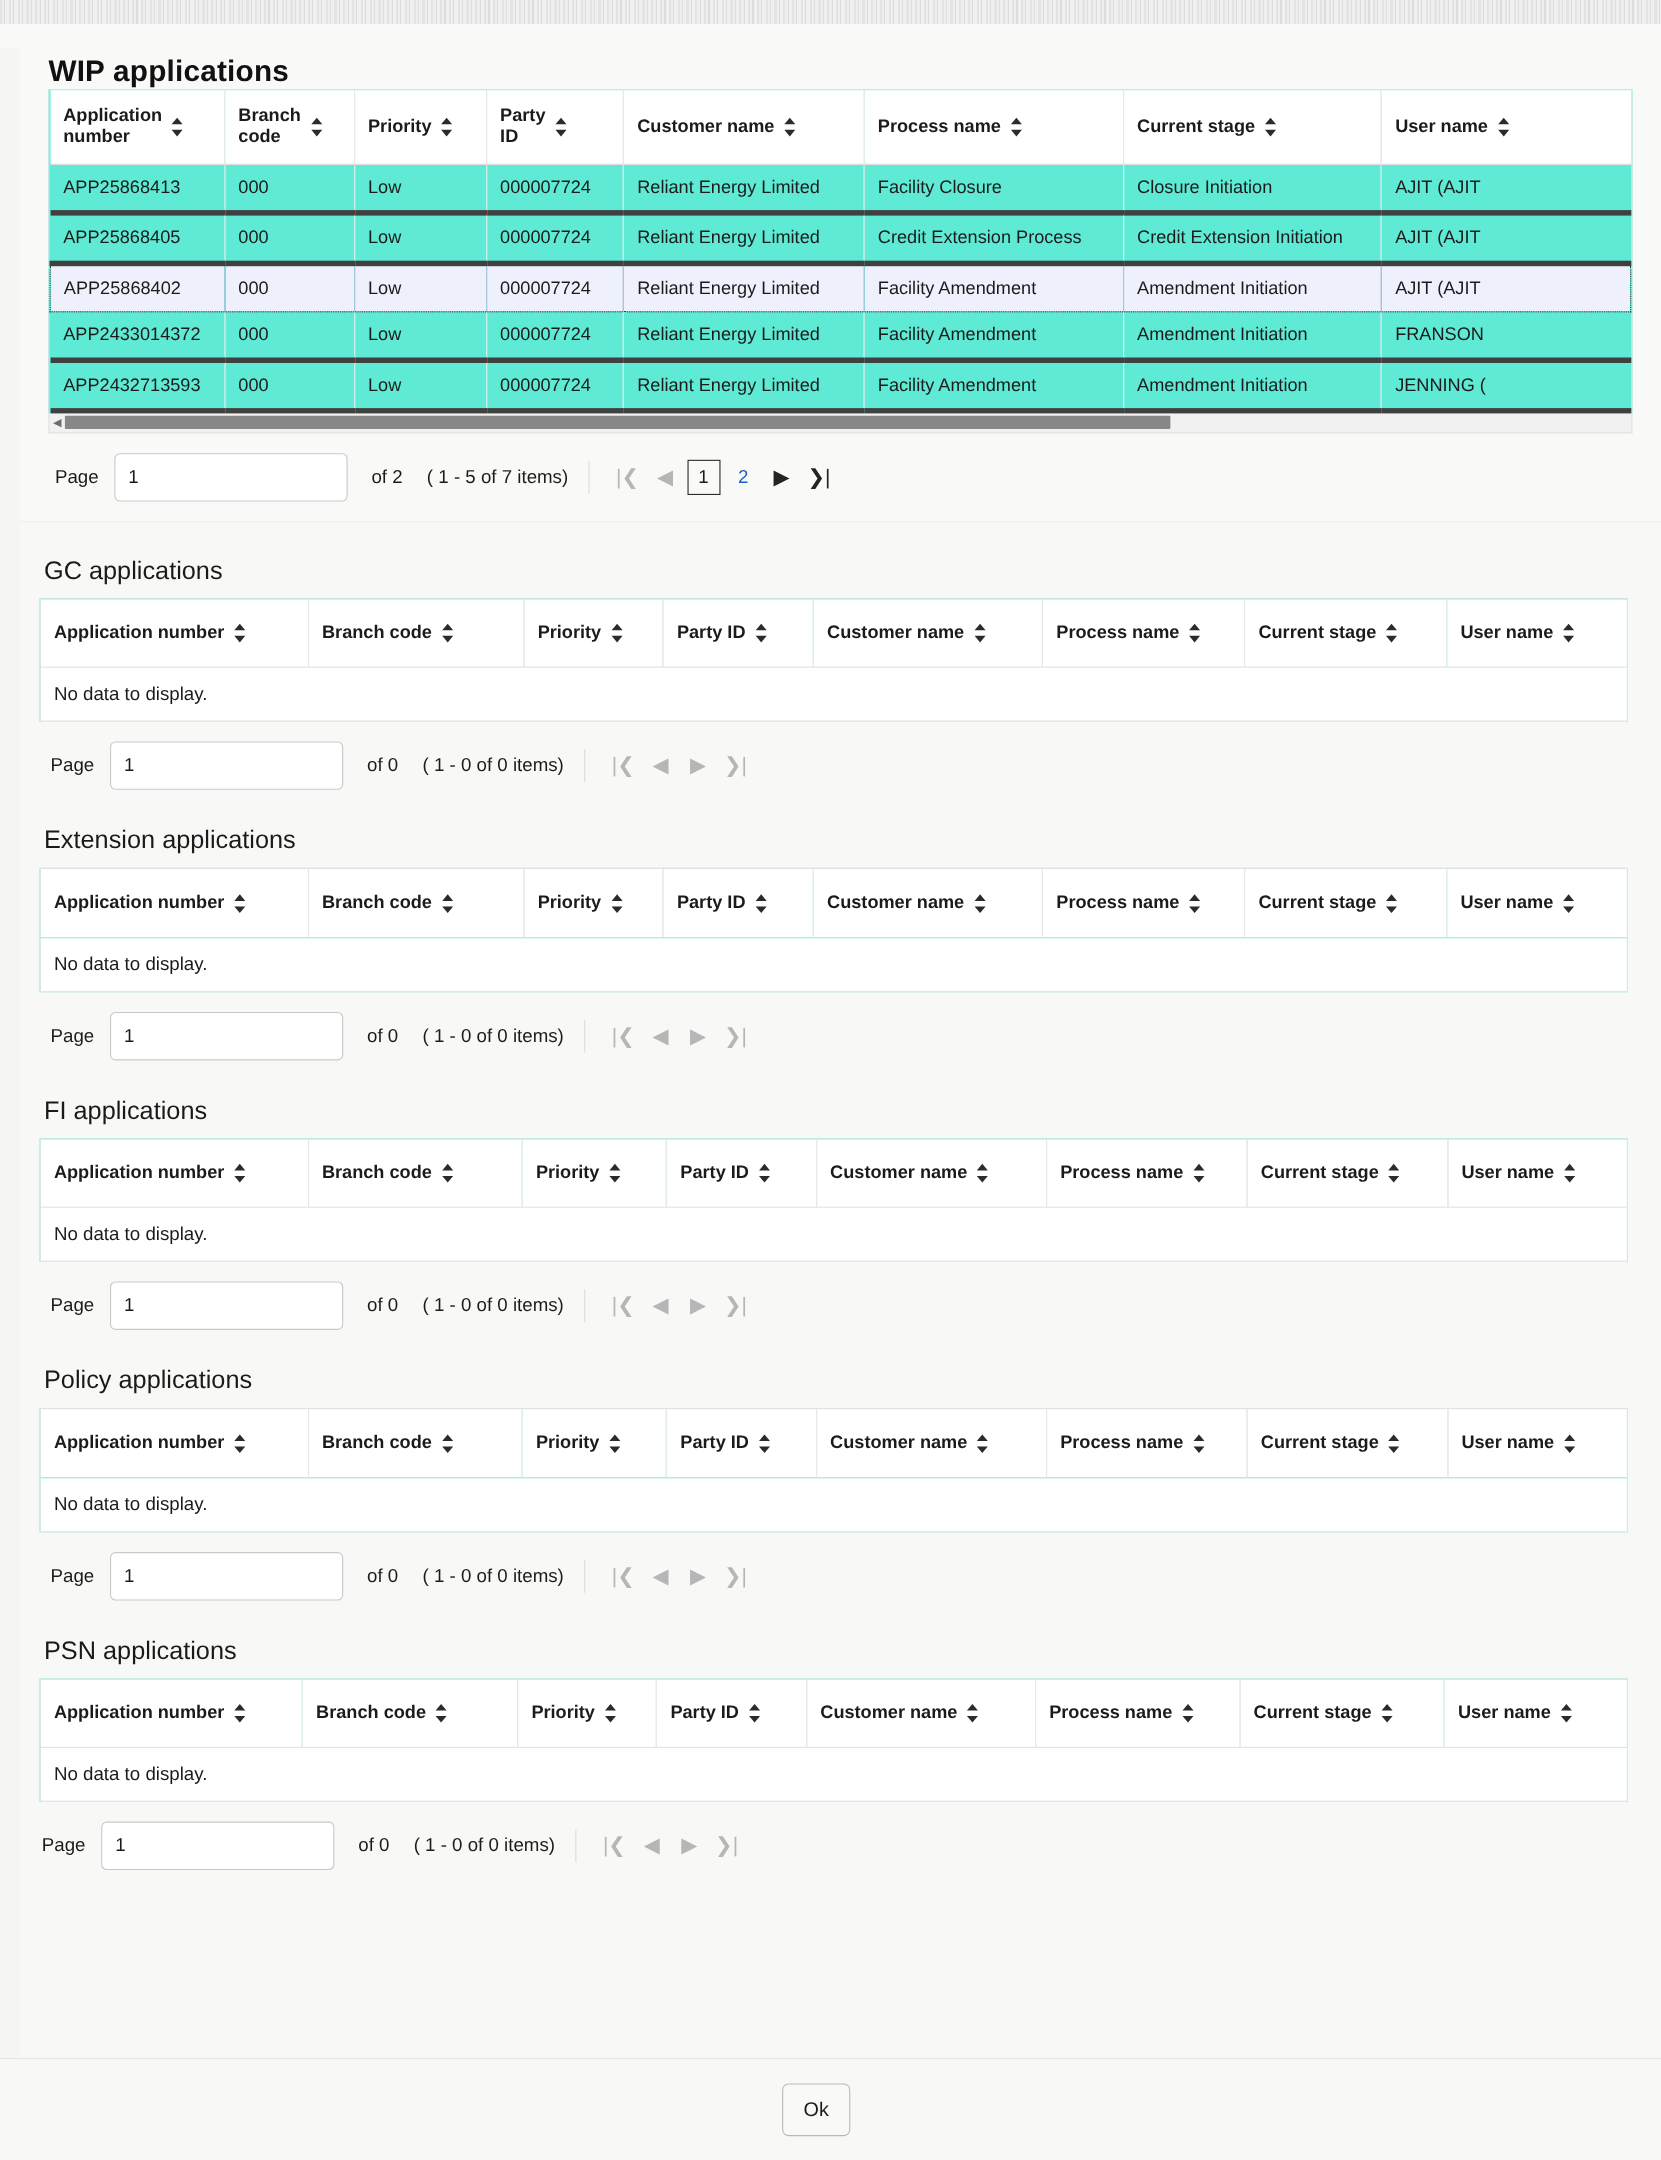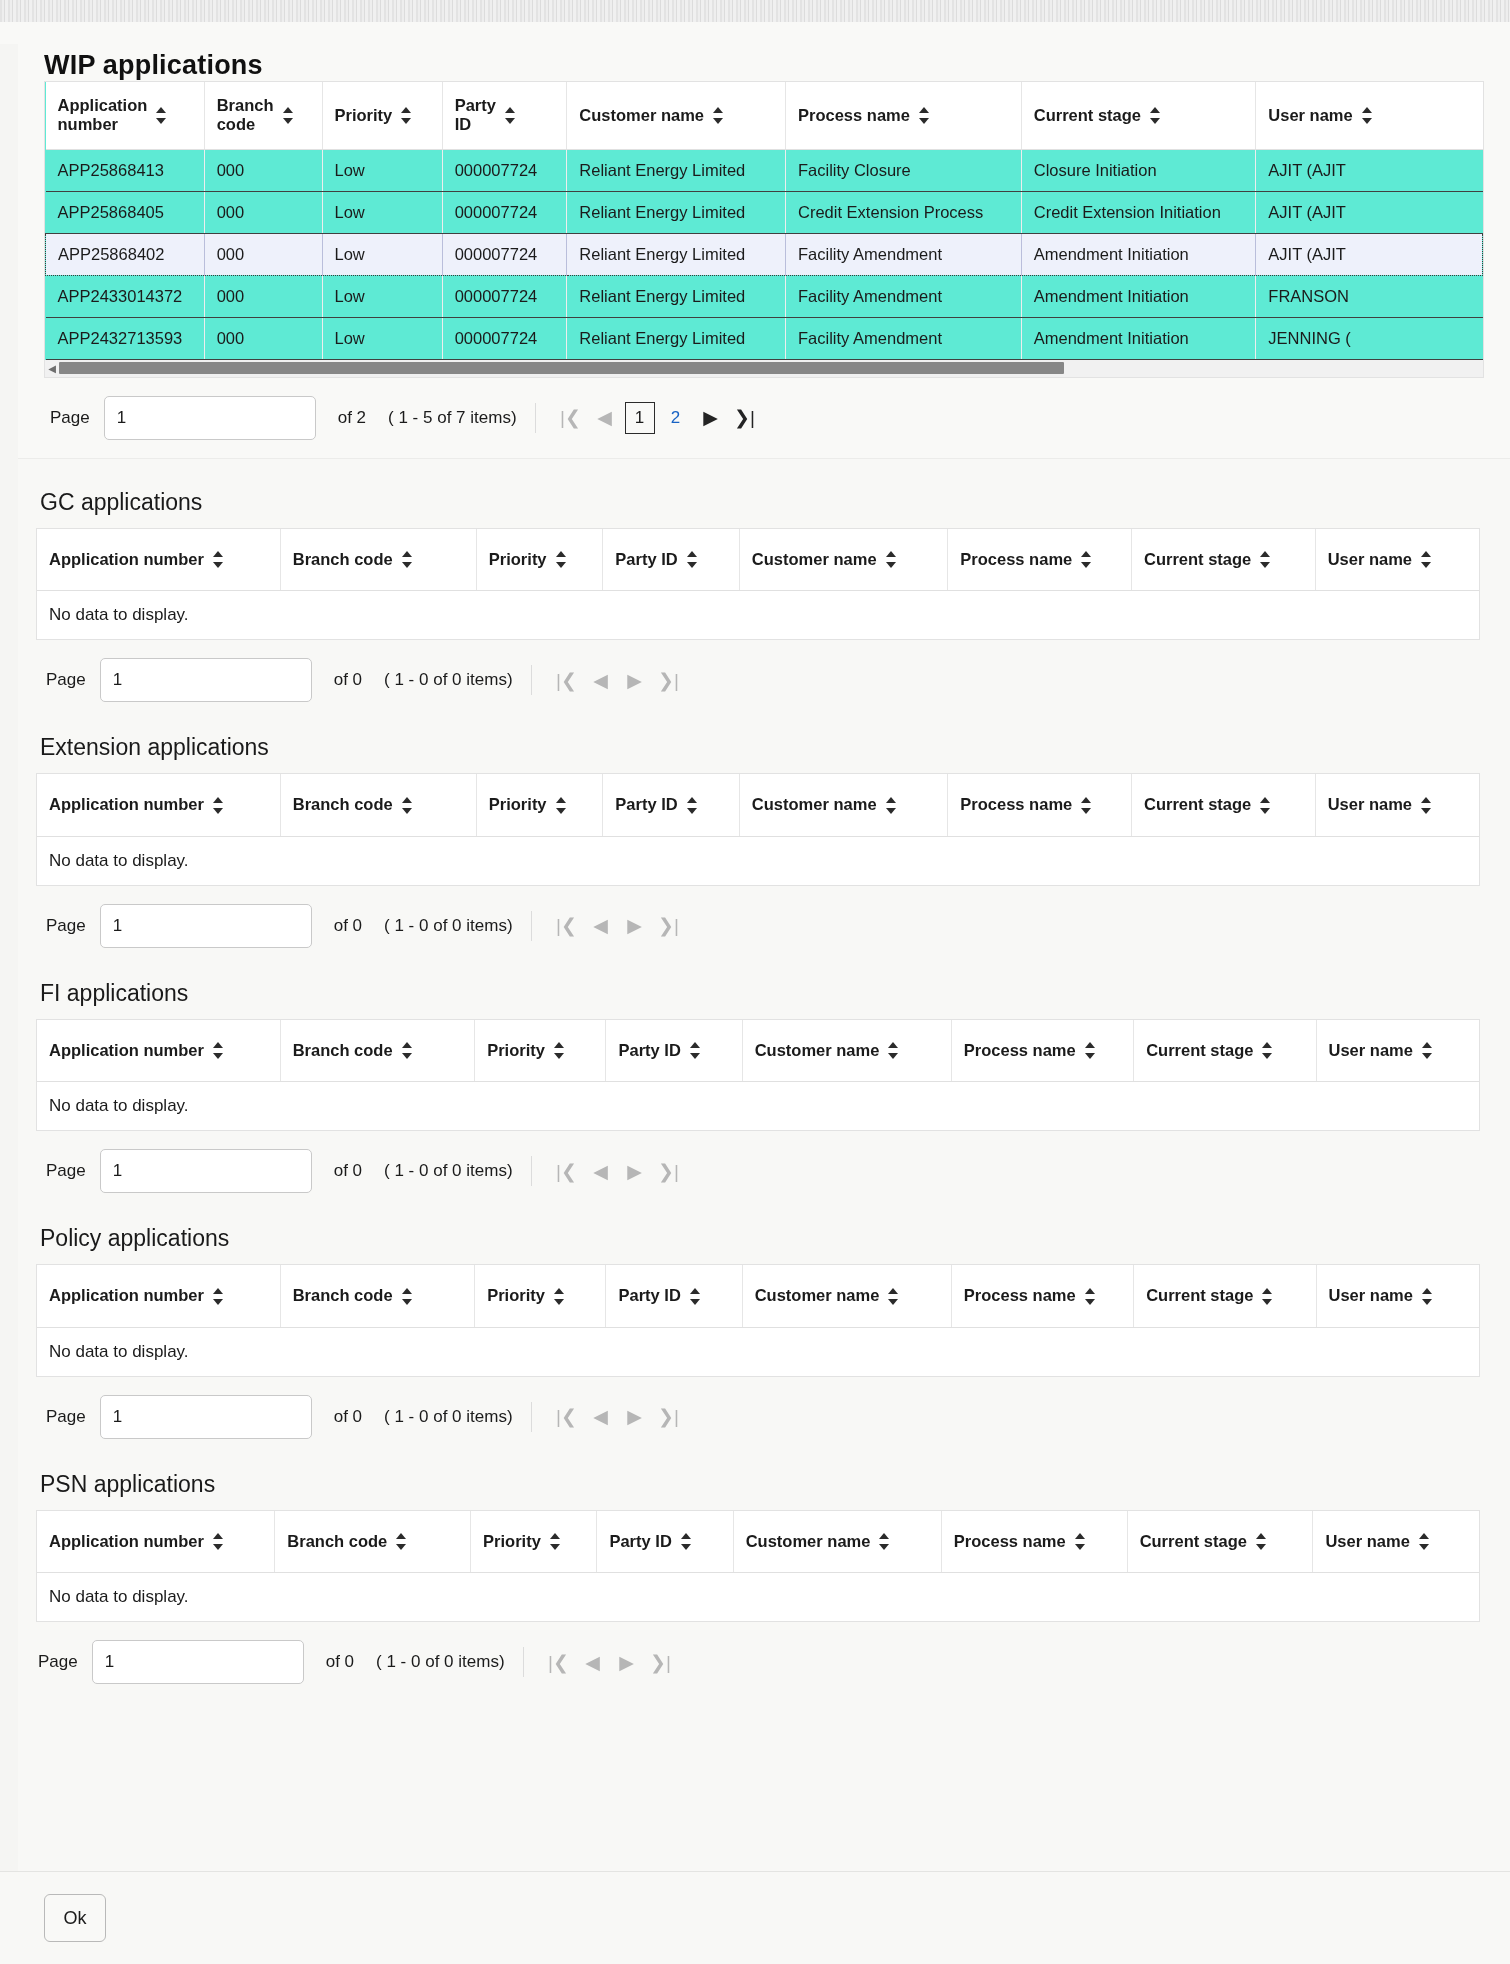--- a/index.html
+++ b/index.html
@@ -100,21 +100,21 @@
     border-right: 5.5px solid transparent;
   }
   .sort-ico::before { top: 0; border-bottom: 6px solid #2b2b2b; }
   .sort-ico::after  { bottom: 0; border-top: 6px solid #2b2b2b; }
 
   td {
     font-size: 16.5px;
     color: #1b1b1b;
     padding: 11px 12px;
     border-right: 1px solid #ededed;
-    border-bottom: 1px solid #404040;
+    border-bottom: 5px solid #404040;
     height: 40px;
     white-space: nowrap;
     overflow: hidden;
   }
   td:last-child { border-right: none; }
   tr.selected td {
     background: #eef1fb;
     border-top: 1px dotted #3a3a3a;
     border-bottom: 1px dotted #3a3a3a;
     border-right: 1px solid #b9bedb;
@@ -215,24 +215,23 @@
     bottom: 92px;
     height: 1px;
     background: #e4e4e2;
   }
   .footer {
     position: absolute;
     left: 0; right: 0; bottom: 0;
     height: 92px;
     display: flex;
     align-items: center;
-    justify-content: flex-start;
+    justify-content: center;
     padding-right: 26px;
     background: #f8f8f6;
-    padding-left: 44px;
   }
   .ok-btn {
     min-width: 62px;
     height: 48px;
     border: 1px solid #b9b9b9;
     border-radius: 6px;
     background: #f9f9f7;
     font-size: 18px;
     font-family: "Liberation Sans", sans-serif;
     color: #1b1b1b;

